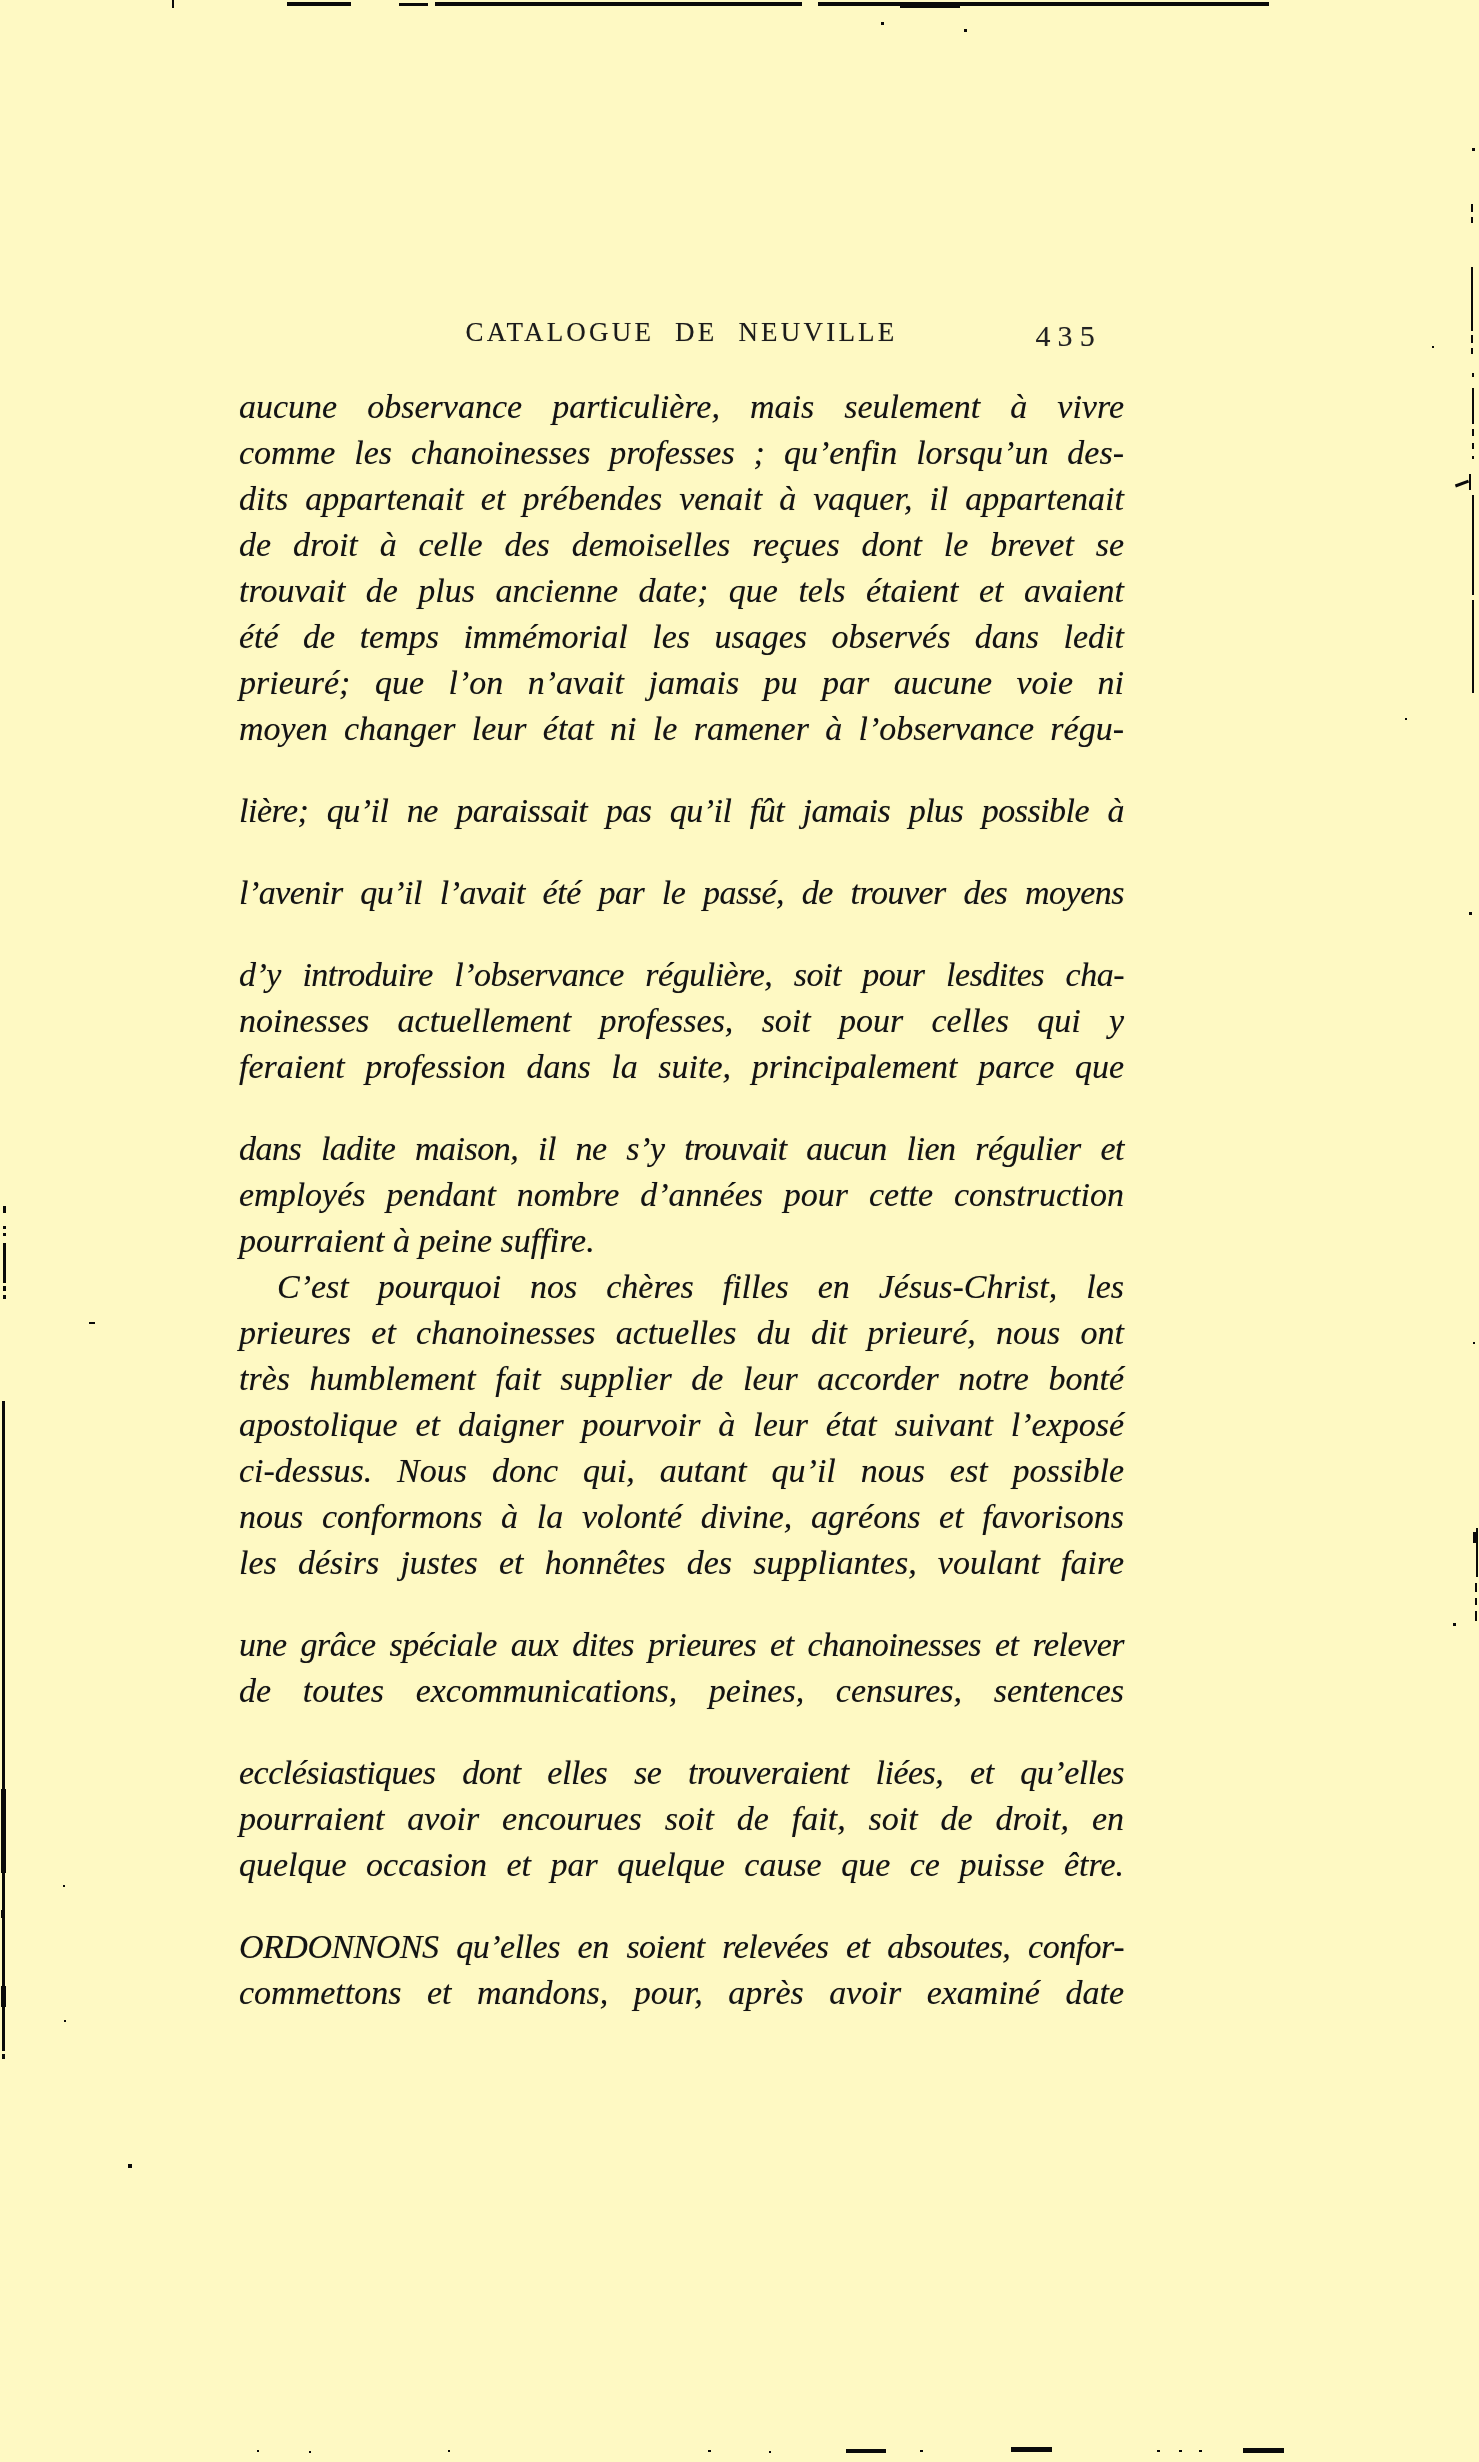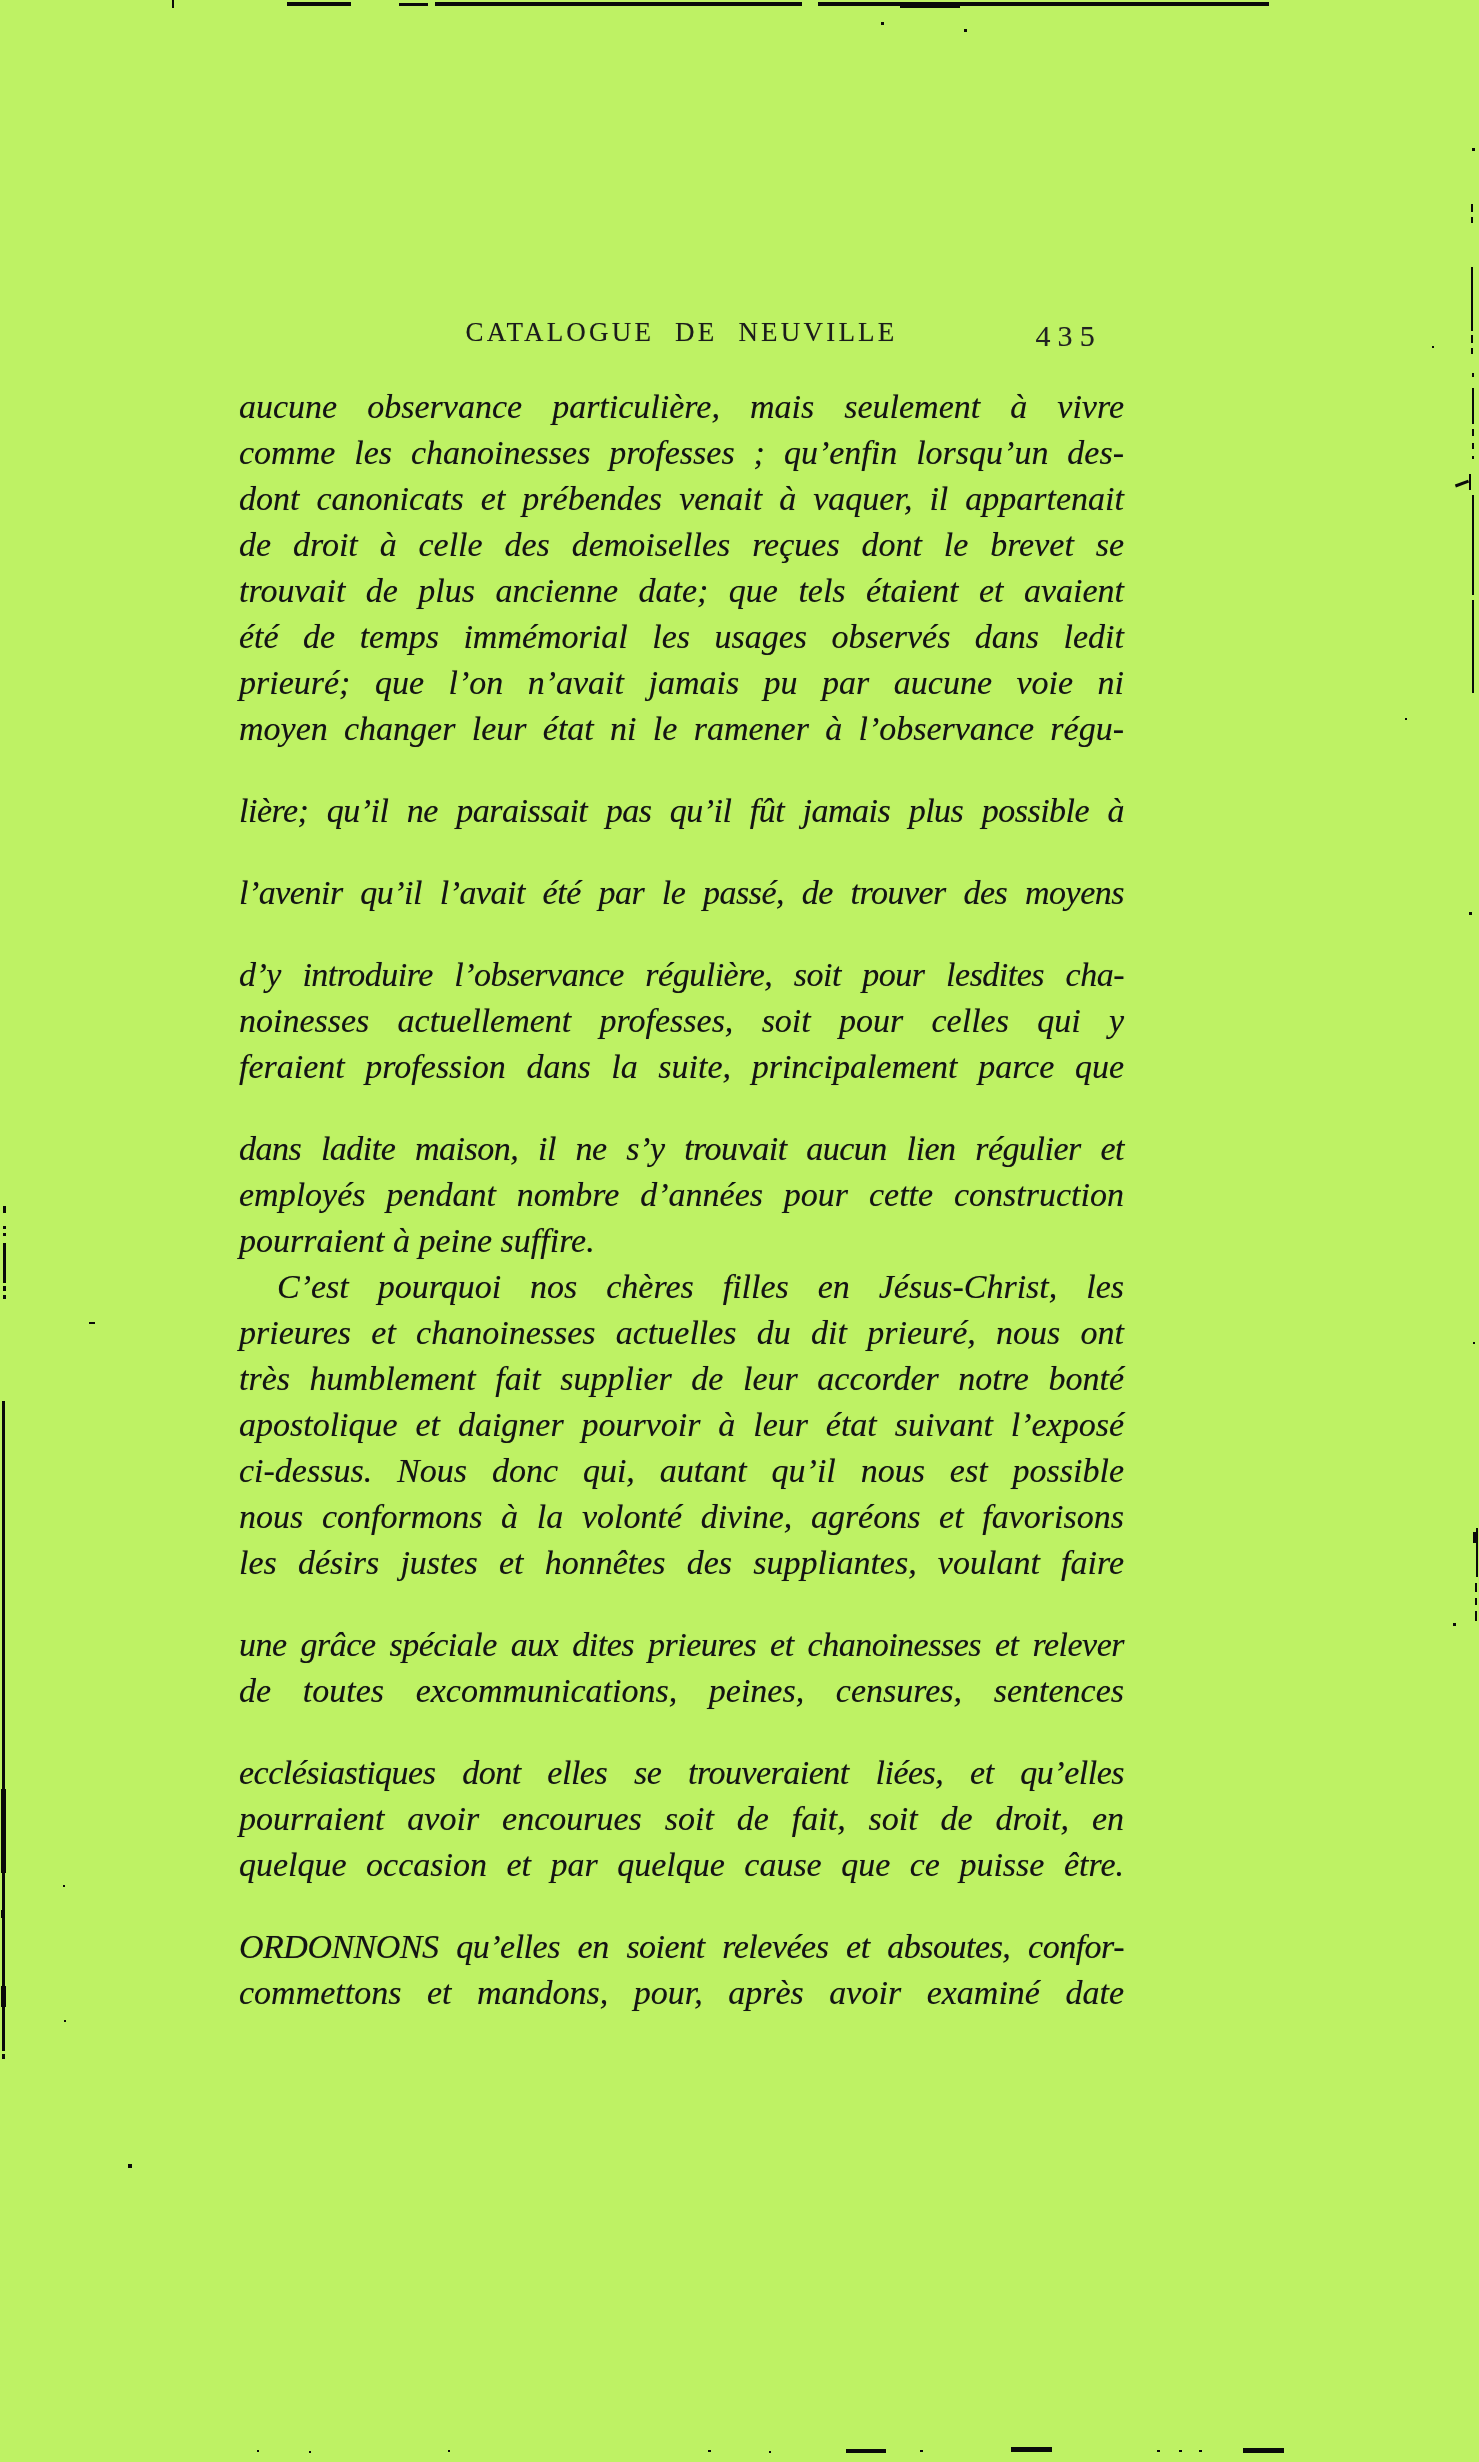--- a/index.html
+++ b/index.html
@@ -4,21 +4,21 @@
 <style>
   html, body {
     margin: 0;
     padding: 0;
     background: #ffffff;
   }
   .page {
     position: relative;
     width: 1480px;
     height: 2462px;
-    background: #bef264;
+    background: #fef9c3;
     overflow: hidden;
     font-family: "Liberation Serif", "DejaVu Serif", serif;
     color: #131313;
   }
   .running-header {
     position: absolute;
     left: 239px;
     top: 317px;
     width: 885px;
     height: 40px;
@@ -86,21 +86,21 @@
 <div class="page">
 
   <div class="running-header">
     <div class="running-title">CATALOGUE DE NEUVILLE</div>
     <div class="page-number">435</div>
   </div>
 
   <div class="text-block" style="color: rgb(19, 19, 19); font-style: italic;">
       <div class="line">aucune observance particulière, mais seulement à vivre</div>
       <div class="line">comme les chanoinesses professes ; qu’enfin lorsqu’un des-</div>
-      <div class="line">dont canonicats et prébendes venait à vaquer, il appartenait</div>
+      <div class="line">dits appartenait et prébendes venait à vaquer, il appartenait</div>
       <div class="line">de droit à celle des demoiselles reçues dont le brevet se</div>
       <div class="line">trouvait de plus ancienne date; que tels étaient et avaient</div>
       <div class="line">été de temps immémorial les usages observés dans ledit</div>
       <div class="line">prieuré; que l’on n’avait jamais pu par aucune voie ni</div>
       <div class="line">moyen changer leur état ni le ramener à l’observance régu-</div>
       <div class="line tight">lière; qu’il ne paraissait pas qu’il fût jamais plus possible à</div>
       <div class="line tight">l’avenir qu’il l’avait été par le passé, de trouver des moyens</div>
       <div class="line tight">d’y introduire l’observance régulière, soit pour lesdites cha-</div>
       <div class="line">noinesses actuellement professes, soit pour celles qui y</div>
       <div class="line">feraient profession dans la suite, principalement parce que</div>

